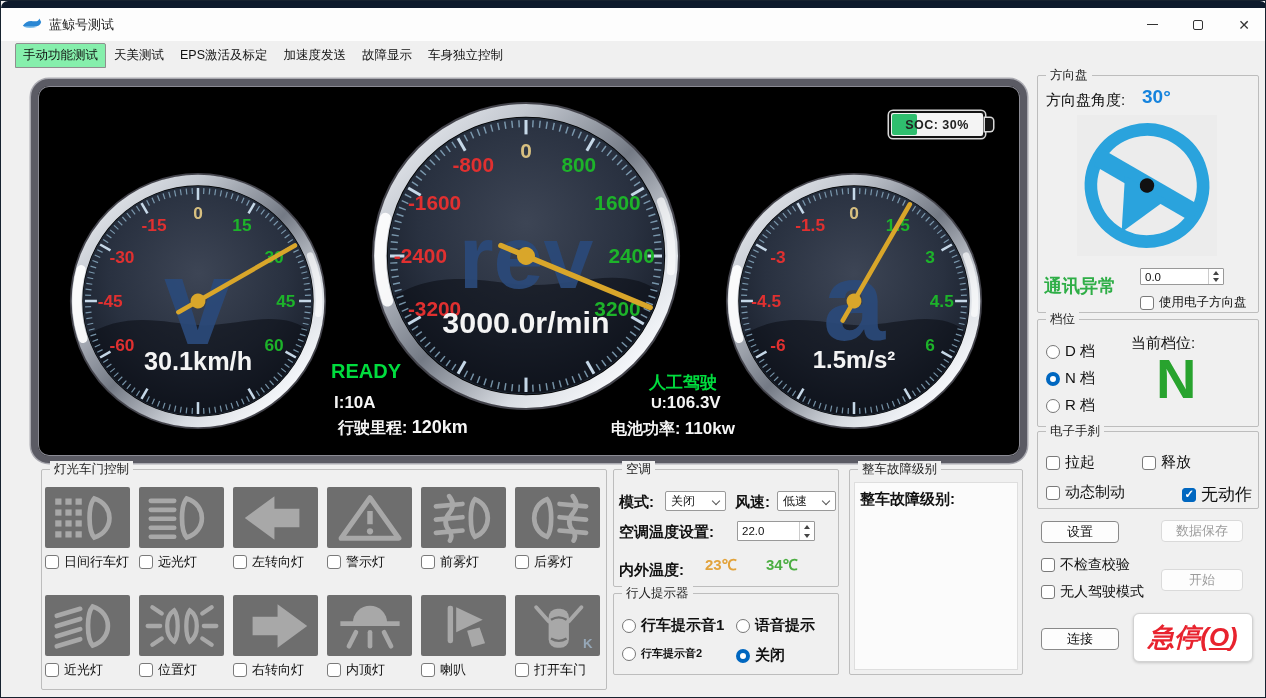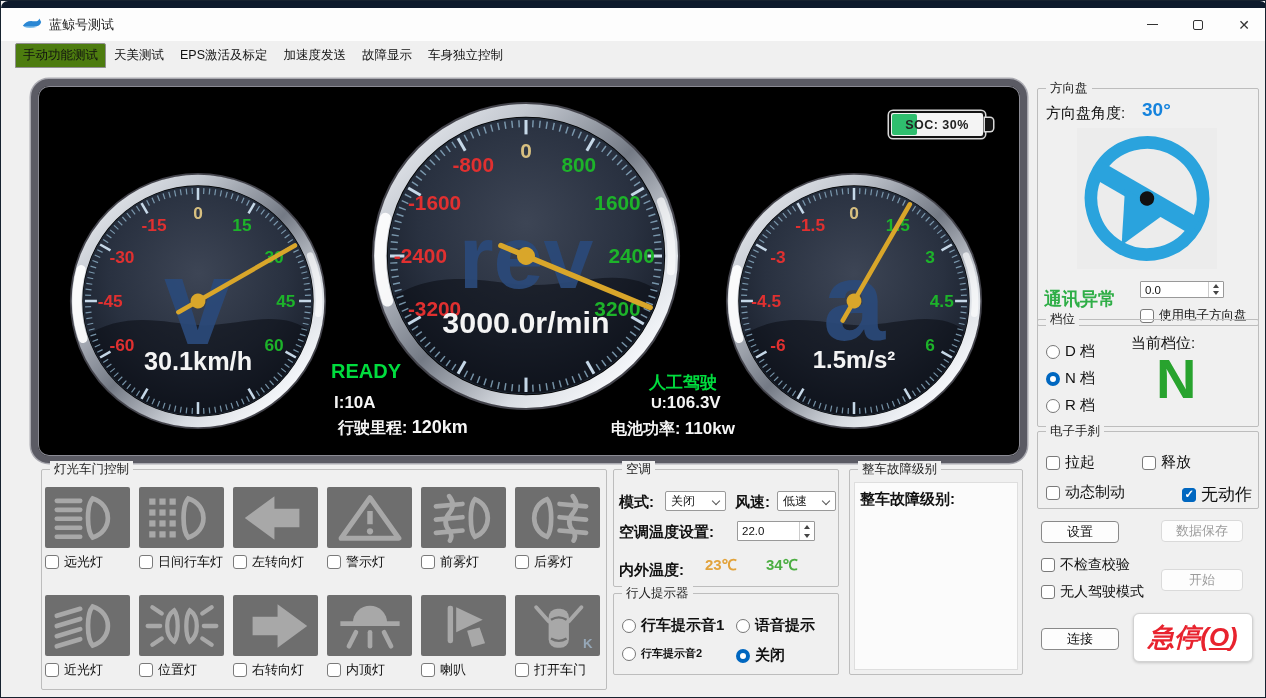--- a/index.html
+++ b/index.html
@@ -11,21 +11,21 @@
   .titlebar{position:absolute;left:0;top:7px;width:1266px;height:33px;background:#fdfdfd;}
   .app-icon{position:absolute;left:20px;top:6px;width:22px;height:18px;}
   .title-text{position:absolute;left:48px;top:8px;font-size:13px;color:#1b1b1b;}
   .wbtn{position:absolute;top:0;width:46px;height:33px;display:flex;align-items:center;justify-content:center;cursor:default;}
   .wbtn.min{right:92px}.wbtn.max{right:46px}.wbtn.close{right:0}
   .glyph-min{display:block;width:11px;height:0;border-top:1.4px solid #333;}
   .glyph-max{display:block;width:10px;height:10px;border:1.4px solid #333;border-radius:2px;}
   .glyph-close{font-size:14px;color:#333;line-height:1;}
   .tabbar{position:absolute;left:14px;top:45px;height:22px;display:flex;align-items:flex-end;}
   .tab{padding:3px 7px;font-size:12.5px;color:#111;border:1px solid transparent;white-space:nowrap;}
-  .tab.on{border:1px solid #8f8f8f;background:#4d7c0f;border-radius:2px 2px 0 0;}
+  .tab.on{border:1px solid #8f8f8f;background:#86efac;border-radius:2px 2px 0 0;}
 
   
   .dash{position:absolute;left:30px;top:78px;width:996px;height:384px;background:#000;
         border:7px solid #5b5b64;border-radius:18px;box-shadow:0 0 0 1.5px #a9a9b0, inset 0 0 0 1px #8b8b94;}
   .gauge{position:absolute;}
   .soc{position:absolute;left:851px;top:25px;width:104px;height:27px;}
   .soc-body{position:absolute;left:0;top:0;width:96px;height:27px;background:#f4f4f4;
         border:2.5px solid #141414;border-radius:4px;overflow:hidden;box-shadow:0 0 0 1.5px #d9d9d9;}
   .soc-fill{position:absolute;left:1px;top:1px;bottom:1px;background:#2fbe6e;border-radius:2px;}
   .soc-text{position:absolute;left:0;top:0;width:100%;height:100%;display:flex;align-items:center;justify-content:center;
@@ -625,35 +625,20 @@
     </div>
   </div>
 
   <div class="group" style="left:40px;top:468px;width:566px;height:221px;">
     <span class="gtitle">灯光车门控制</span>
     <div class="lgrid">
 
       <div class="cell">
         <div class="tile">
           <svg viewBox="0 0 100 68">
-              <g stroke="#a8a8a8" stroke-width="6" fill="none" stroke-linecap="round">
-            <path d="M56 9 C82 17 82 51 56 59 C48 50 48 18 56 9 Z"></path>
-            <path d="M10 12 H40 M10 23.5 H40 M10 35 H40 M10 46.5 H40 M10 58 H40"></path>
-              </g>
-            </svg>
-        </div>
-        <label class="chkrow">
-            <span class="cb"></span>
-            <span>远光灯</span>
-          </label>
-      </div>
-
-      <div class="cell">
-        <div class="tile">
-          <svg viewBox="0 0 100 68">
               <g stroke="#a8a8a8" stroke-width="6" fill="none">
             <path d="M58 9 C84 17 84 51 58 59 C50 50 50 18 58 9 Z"></path>
               </g>
             <g fill="#a8a8a8">
                 <rect x="8" y="9" width="8" height="8"></rect>
                 <rect x="21" y="9" width="8" height="8"></rect>
                 <rect x="34" y="9" width="8" height="8"></rect>
             <rect x="8" y="23" width="8" height="8"></rect>
                 <rect x="21" y="23" width="8" height="8"></rect>
                 <rect x="34" y="23" width="8" height="8"></rect>
@@ -668,20 +653,35 @@
         </div>
         <label class="chkrow">
             <span class="cb"></span>
             <span>日间行车灯</span>
           </label>
       </div>
 
       <div class="cell">
         <div class="tile">
           <svg viewBox="0 0 100 68">
+              <g stroke="#a8a8a8" stroke-width="6" fill="none" stroke-linecap="round">
+            <path d="M56 9 C82 17 82 51 56 59 C48 50 48 18 56 9 Z"></path>
+            <path d="M10 12 H40 M10 23.5 H40 M10 35 H40 M10 46.5 H40 M10 58 H40"></path>
+              </g>
+            </svg>
+        </div>
+        <label class="chkrow">
+            <span class="cb"></span>
+            <span>远光灯</span>
+          </label>
+      </div>
+
+      <div class="cell">
+        <div class="tile">
+          <svg viewBox="0 0 100 68">
               <polygon points="48,6 48,22 80,22 80,46 48,46 48,62 10,34" fill="#a8a8a8"></polygon>
             </svg>
         </div>
         <label class="chkrow">
             <span class="cb"></span>
             <span>左转向灯</span>
           </label>
       </div>
 
       <div class="cell">
@@ -878,21 +878,21 @@
       </label>
   </div>
 
   <div class="group" style="left:848px;top:468px;width:174px;height:206px;">
     <span class="gtitle">整车故障级别</span>
     <div class="fault-panel">
       <span class="abs lbl b" style="left:5px;top:7px;">整车故障级别:</span>
     </div>
   </div>
 
-  <div class="group" style="left:1036px;top:74px;width:222px;height:238px;margin-top:13px;">
+  <div class="group" style="left:1036px;top:74px;width:222px;height:238px;">
     <span class="gtitle">方向盘</span>
     <span class="abs lbl" style="left:8px;top:15px;">方向盘角度:</span>
     <span class="angleval">30°</span>
     <div class="wheelbox">
       <svg viewBox="0 0 100 100" style="width:140px;height:141px;">
         <g id="wheel-rotor" transform="rotate(30 50 50)">
           <circle cx="50" cy="50" r="40" fill="none" stroke="#2aa3dd" stroke-width="9"></circle>
           <rect x="10" y="43.5" width="80" height="13" fill="#2aa3dd"></rect>
           <polygon points="33,52 67,52 51,88" fill="#2aa3dd"></polygon>
           <circle cx="50" cy="50" r="5.2" fill="#111"></circle>

